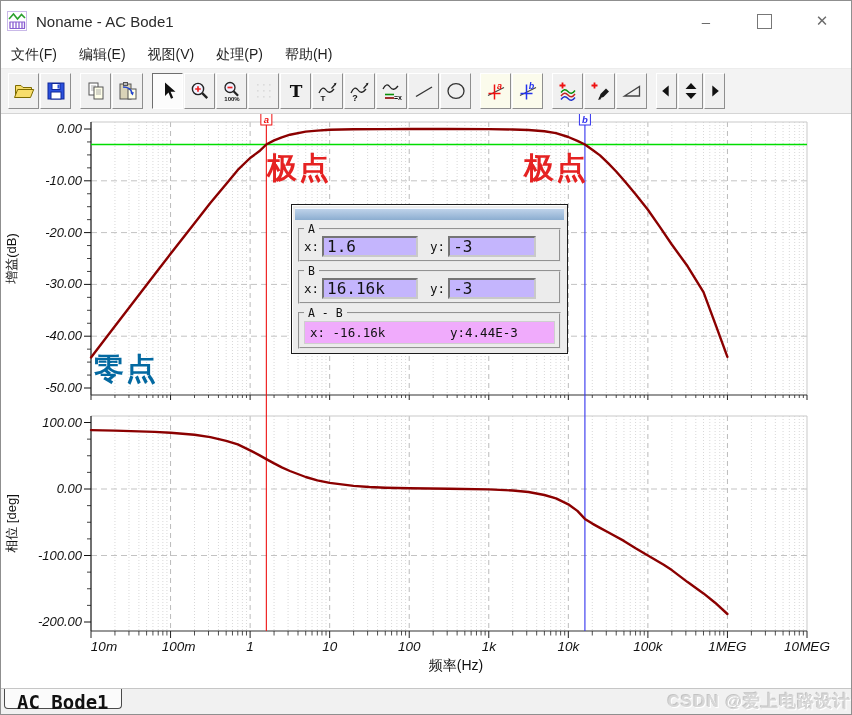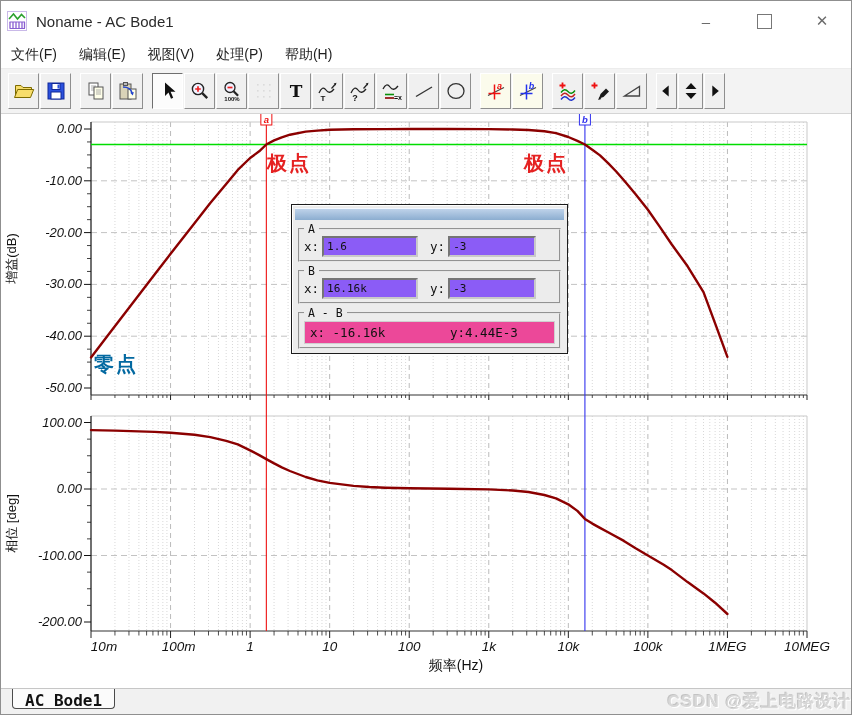--- a/index.html
+++ b/index.html
@@ -15,37 +15,37 @@
   .toolbar{position:relative;z-index:3;height:44px;background:#f3f3f3;border-bottom:1px solid #d5d5d5;display:flex;align-items:center;padding-left:7px;}
   .btn{flex:0 0 auto;width:31px;height:36px;box-sizing:border-box;margin-right:1px;background:#f0f0f0;border:1px solid;border-color:#ffffff #8e8e8e #8e8e8e #ffffff;display:flex;align-items:center;justify-content:center;}
   .btn svg{pointer-events:none;}
   .btn.pressed{border-color:#6f6f6f #ffffff #ffffff #6f6f6f;background:#fcfcfc;}
   .btn.toggled{background:#fbfbec;}
   .btn.disabled svg{opacity:.4;}
   .btn.gap{margin-left:8px;}
   .btn.nav{width:21px;}
   .btn.spin{width:25px;}
   .chart-svg{position:absolute;left:0;top:0;z-index:1;}
-  .ann{position:absolute;z-index:4;font-weight:bold;font-size:20px;line-height:1;letter-spacing:2px;cursor:default;}
+  .ann{position:absolute;z-index:4;font-weight:bold;font-size:30px;line-height:1;letter-spacing:2px;cursor:default;}
   #ann-pole-a{left:266px;top:152px;}
   #ann-pole-b{left:523px;top:152px;}
   #ann-zero{left:93px;top:353px;}
   .mpanel{position:absolute;left:290px;top:203px;width:277px;height:150px;z-index:5;box-sizing:border-box;background:#ececec;border:1px solid #1c1c1c;box-shadow:inset 1px 1px 0 #ffffff;font-family:"DejaVu Sans Mono","Liberation Mono",monospace;}
   .mpanel-title{height:11px;margin:3px 3px 2px;background:linear-gradient(#bed3ea,#8cadd0);border-top:1px solid #f4f8ff;}
   fieldset.mp{margin:0 6px 2px;padding:0 4px 3px;border:2px groove #e6e6e6;}
   fieldset.mp legend{font-size:11.5px;padding:0 4px;color:#111;}
   .mrow{display:flex;align-items:center;gap:3px;}
   .mlbl{font-size:12.5px;color:#111;}
-  input.val{height:17px;box-sizing:content-box;border:2px inset #c9c9c9;background:#8b5cf6;font-family:"DejaVu Sans Mono","Liberation Mono",monospace;font-size:11px;padding:0 3px;color:#111;}
+  input.val{height:17px;box-sizing:content-box;border:2px inset #c9c9c9;background:#c4b5fd;font-family:"DejaVu Sans Mono","Liberation Mono",monospace;font-size:16px;padding:0 3px;color:#111;}
   input.xw{width:86px;margin-right:9px;}
   input.yw{width:78px;}
-  .diffrow{display:flex;align-items:center;font-size:12.5px;color:#111;border:1px solid #cfcfcf;background:#ec4899;padding:3px 5px;margin-top:1px;}
+  .diffrow{display:flex;align-items:center;font-size:12.5px;color:#111;border:1px solid #cfcfcf;background:#f0abfc;padding:3px 5px;margin-top:1px;}
   .diffrow .dx{flex:0 0 140px;}
   .statusbar{position:absolute;left:0;right:0;bottom:0;height:25px;z-index:6;background:#f1f1f1;border-top:1px solid #c6c6c6;display:flex;align-items:flex-start;}
-  .tab{margin-left:11px;height:17px;padding:2px 12px 0;background:#fbfbfb;border:1px solid #4a4a4a;border-top:none;border-radius:0 0 4px 4px;font-family:"DejaVu Sans Mono","Liberation Mono",monospace;font-weight:bold;font-size:16px;color:#111;cursor:default;}
+  .tab{margin-left:3px;height:17px;padding:2px 12px 0;background:#fbfbfb;border:1px solid #4a4a4a;border-top:none;border-radius:0 0 4px 4px;font-family:"DejaVu Sans Mono","Liberation Mono",monospace;font-weight:bold;font-size:19px;color:#111;cursor:default;}
   .watermark{margin-left:auto;align-self:center;font-size:17px;font-weight:bold;letter-spacing:1px;color:#d7d7d7;text-shadow:1px 1px 0 #ffffff,-1px -1px 0 #c3c3c3;}
 </style>
 </head>
 <body>
 
 <div class="window">
 
   <svg id="plot" class="chart-svg" width="852" height="692" viewBox="0 0 852 692">
       <line x1="113.94860854393451" y1="121" x2="113.94860854393451" y2="394" stroke="#d8d8d8" stroke-dasharray="1 2" stroke-width="1"></line>
       <line x1="127.95764648658647" y1="121" x2="127.95764648658647" y2="394" stroke="#d8d8d8" stroke-dasharray="1 2" stroke-width="1"></line>

